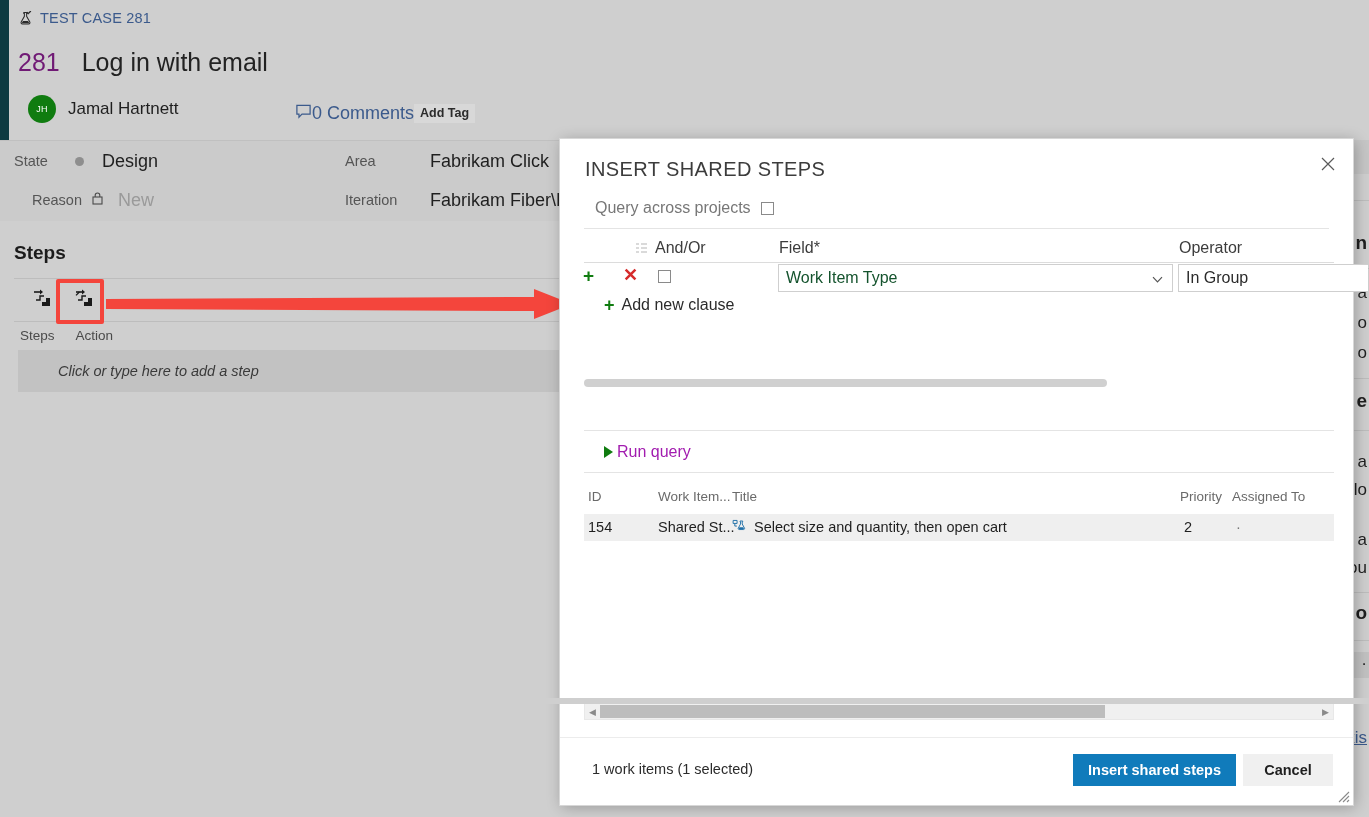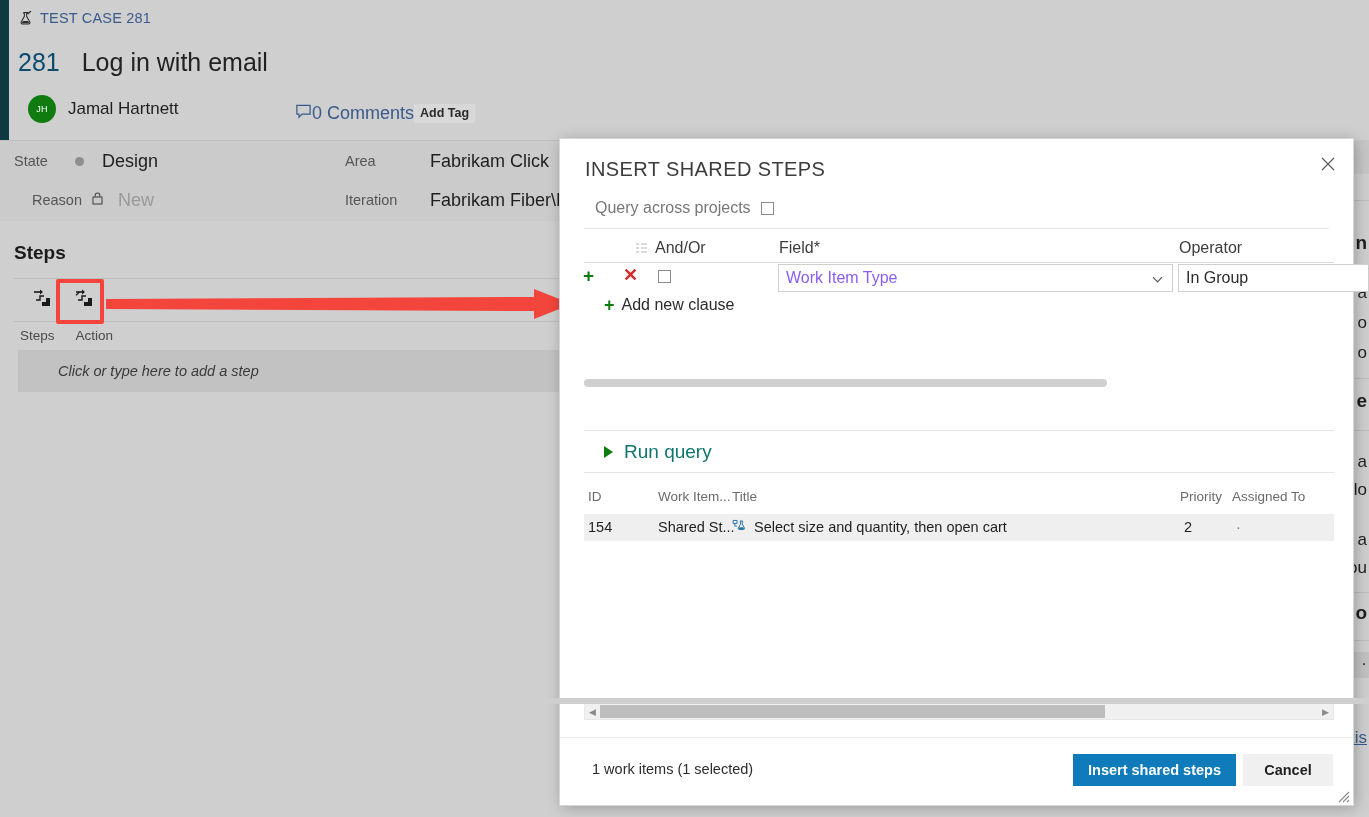--- a/index.html
+++ b/index.html
@@ -49,21 +49,21 @@
   .icon-flask { display:block; }
 
   .wi-title-row {
     position: absolute;
     left: 18px; top: 48px;
     display: flex;
     align-items: baseline;
     gap: 22px;
     color: #1f1f1f;
   }
-  .wi-id { font-size: 25px; font-weight: 400; color:#0c4a6e; }
+  .wi-id { font-size: 25px; font-weight: 400; color:#701a75; }
   .wi-title { font-size: 25px; font-weight: 400; color:#222; }
 
   .wi-meta-row {
     position: absolute;
     left: 28px; top: 93px;
     display: flex;
     align-items: center;
     height: 32px;
   }
   .avatar {
@@ -278,21 +278,21 @@
   .sel-field {
     position: absolute;
     left: 778px; top: 264px;
     width: 395px; height: 28px;
     border: 1px solid #cfcfcf;
     background: #fff;
     display: flex; align-items: center;
     box-sizing: border-box;
   }
   .sel-field .val {
-    font-size: 16px; color: #8b5cf6; margin-left: 7px;
+    font-size: 16px; color: #14532d; margin-left: 7px;
   }
   .sel-field .chev {
     position:absolute; right: 8px; top: 7px;
     color:#555;
   }
   .op-field {
     position: absolute;
     left: 1178px; top: 264px;
     width: 190px; height: 28px;
     border: 1px solid #cfcfcf;
@@ -332,23 +332,23 @@
     display:flex; align-items:center;
   }
   .runquery-bar .play {
     margin-left: 20px;
     width:0; height:0;
     border-left: 9px solid #107c10;
     border-top: 6px solid transparent;
     border-bottom: 6px solid transparent;
   }
   .runquery-bar .rq-label {
-    margin-left: 11px;
-    font-size: 19px;
-    color: #0f766e;
+    margin-left: 4px;
+    font-size: 16px;
+    color: #a21caf;
   }
 
   .grid-head {
     position: absolute;
     left: 584px; top: 489px;
     width: 750px; height: 21px;
   }
   .gh-cell {
     position:absolute;
     font-size: 13.5px;

